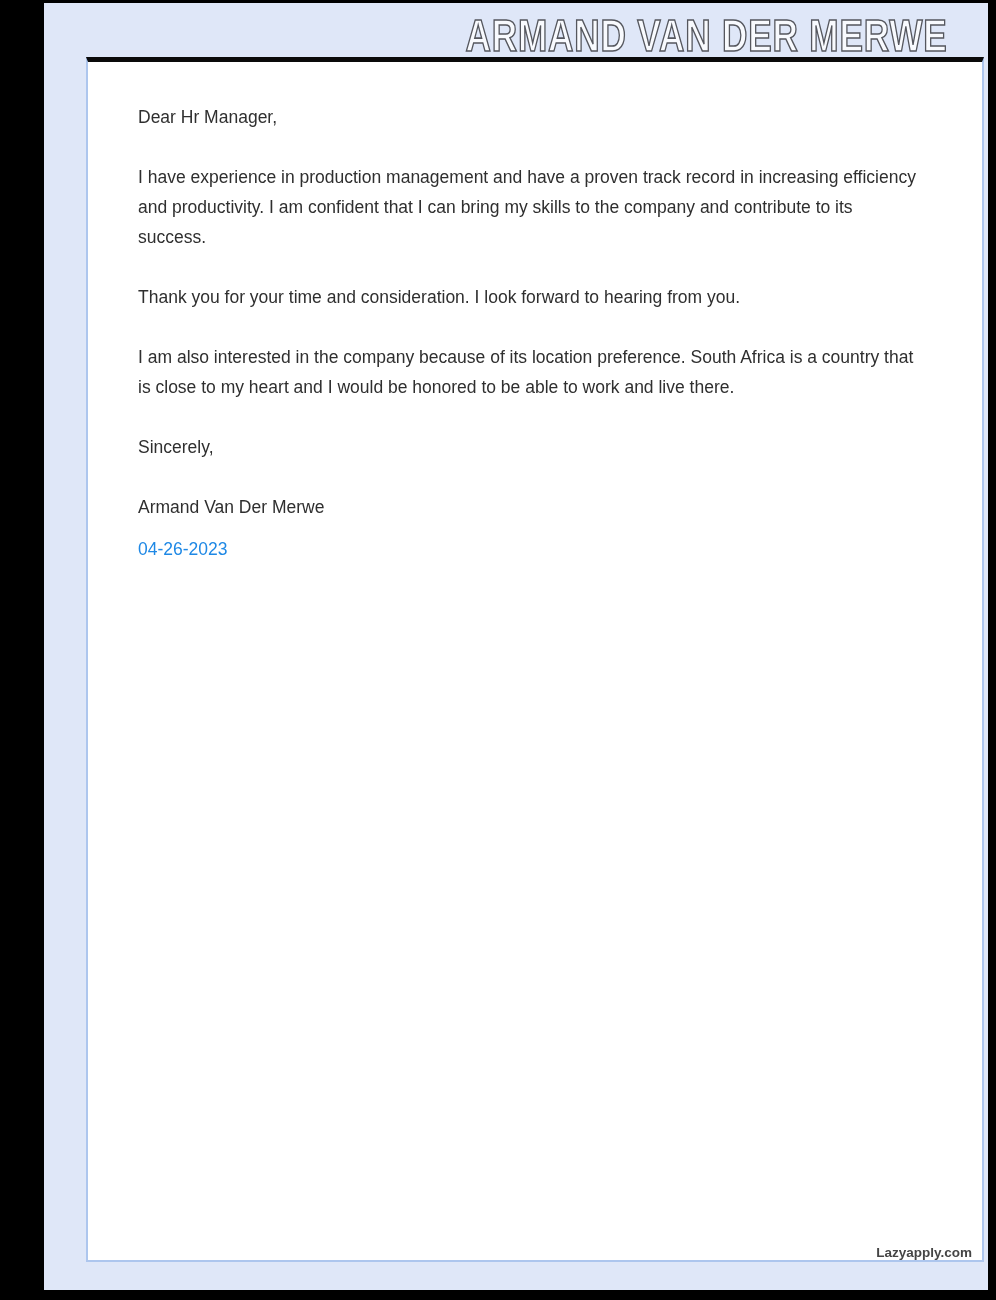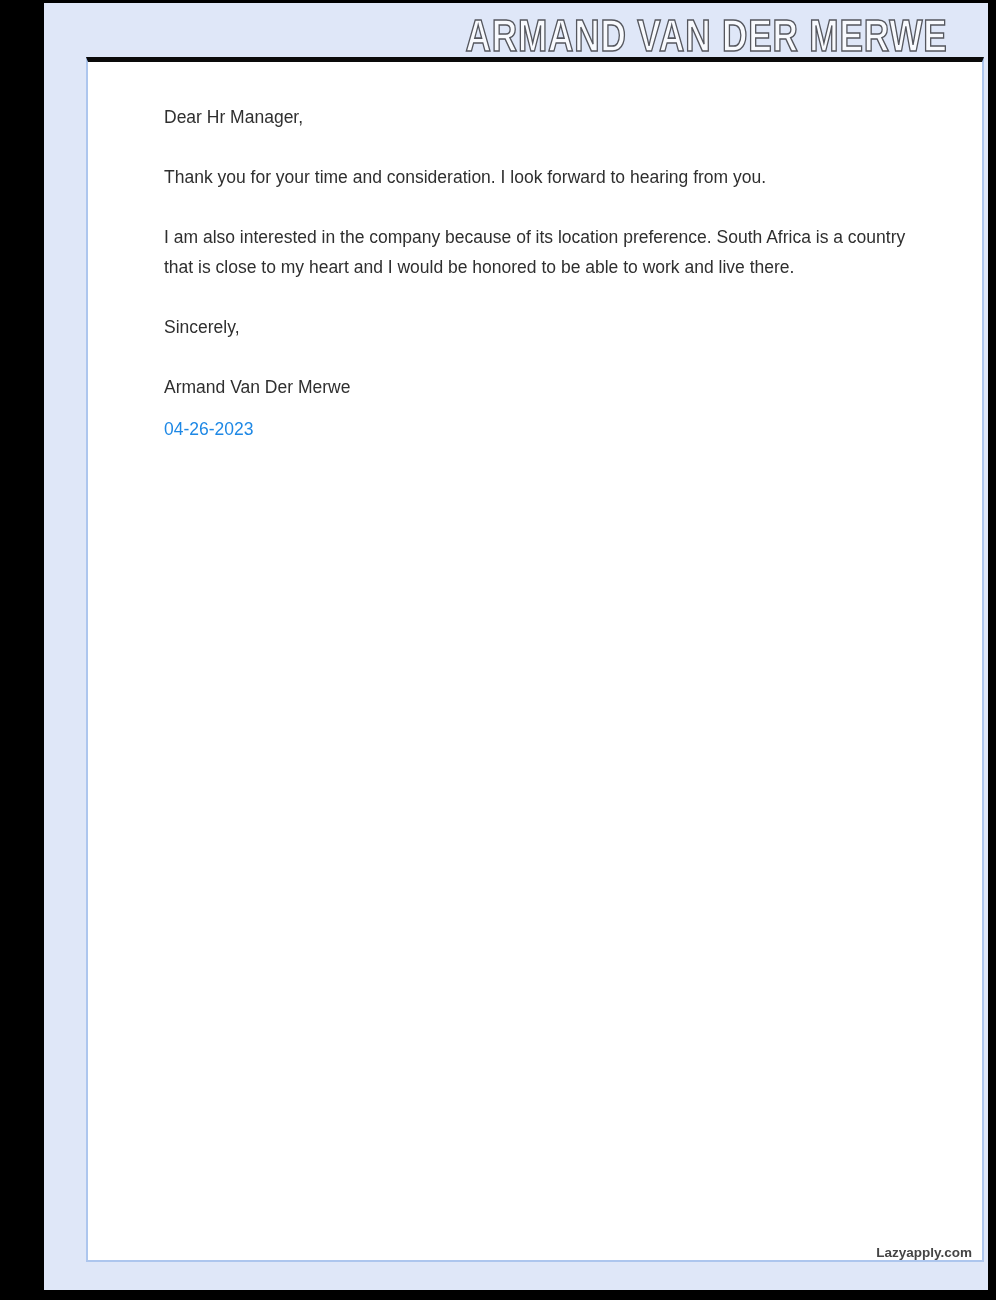--- a/index.html
+++ b/index.html
@@ -34,21 +34,20 @@
     position: absolute;
     left: 42px;
     top: 54px;
     width: 898px;
     height: 1205px;
     background: #ffffff;
     border-top: 5px solid #0a0a0a;
     border-left: 2px solid #adc6ee;
     border-right: 2px solid #adc6ee;
     border-bottom: 2px solid #adc6ee;
-    padding-left: 26px;
   }
   .letter {
     padding: 40px 64px 0 50px;
     color: #2f2f2f;
     font-size: 17.5px;
     line-height: 30px;
   }
   .letter p { margin-bottom: 30px; }
   .letter .signature { margin-bottom: 12px; }
   .date-link {
@@ -71,20 +70,21 @@
 <div class="canvas">
 
   <div class="header-title">ARMAND VAN DER MERWE</div>
 
   <div class="page">
     <div class="letter">
 
       <p>Dear Hr Manager,</p>
 
 
+      <p>I have experience in production management and have a proven track record in increasing efficiency and productivity. I am confident that I can bring my skills to the company and contribute to its success.</p>
 
       <p>Thank you for your time and consideration. I look forward to hearing from you.</p>
 
       <p>I am also interested in the company because of its location preference. South Africa is a country that is close to my heart and I would be honored to be able to work and live there.</p>
 
       <p>Sincerely,</p>
 
       <p class="signature">Armand Van Der Merwe</p>
 
       <p><a class="date-link">04-26-2023</a></p>

